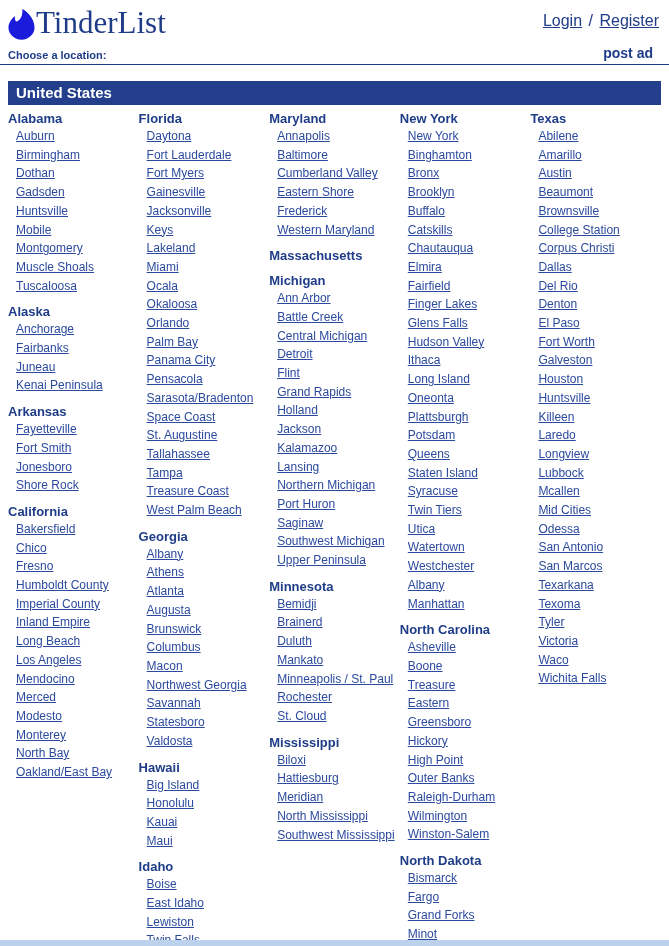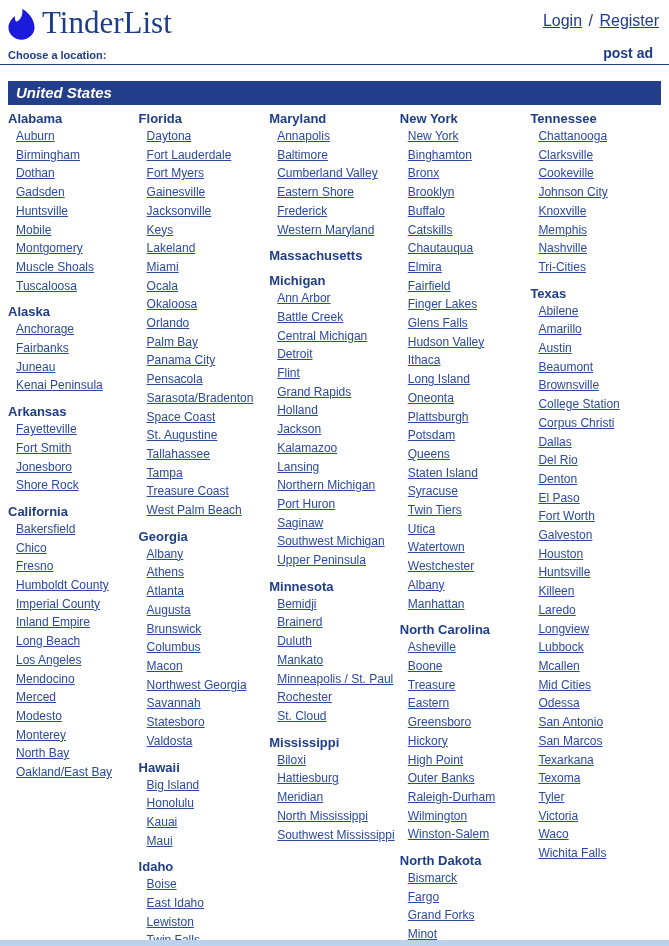--- a/index.html
+++ b/index.html
@@ -3,32 +3,32 @@
 <meta charset="utf-8">
 <style>
   :root{
     --navy:#1e3c87; --link:#2b4a9e; --bar:#233e8b; --flame:#1b1bdb; --strip:#bcd2ec;
   }
   *{box-sizing:border-box; margin:0; padding:0;}
   html,body{width:669px; height:946px; overflow:hidden; background:#fff;
     font-family:"Liberation Sans", sans-serif;}
   .page{position:relative; width:669px; height:946px; overflow:hidden;}
   .top{display:flex; justify-content:space-between; align-items:flex-start; padding:5px 8px 0 8px; height:44px;}
-  .logo{display:flex; align-items:center; gap:7px; cursor:pointer; text-decoration:none;justify-content:center;}
+  .logo{display:flex; align-items:center; gap:1px; cursor:pointer; text-decoration:none;justify-content:center;}
   .logo svg{display:block; margin-top:2px;}
   .logo-text{font-family:"Liberation Serif", serif; font-size:31px; color:var(--navy); letter-spacing:0px;}
   .auth{font-size:16px; color:var(--navy); padding-top:7px; padding-right:2px;}
   .auth a{color:var(--navy); text-decoration:underline; cursor:pointer;}
   .auth .sep{text-decoration:none; margin:0 2px;}
   .subbar{display:flex; justify-content:space-between; align-items:flex-end; padding:0 16px 3px 8px; height:20px;}
   .choose{font-size:11px; font-weight:bold; color:var(--navy);}
   .post-ad{font-size:14px; font-weight:bold; color:var(--navy); cursor:pointer;}
   .rule{border:none; border-top:1.5px solid var(--navy); width:669px;}
   .panel{margin:16px 8px 0 8px;}
-  .panel-title{background:var(--bar); color:#fff; font-weight:bold; font-size:15px; height:24px; line-height:24px; padding-left:8px;font-style:italic;}
+  .panel-title{background:var(--bar); color:#fff; font-weight:bold; font-size:15px; height:24px; line-height:24px; padding-left:8px;}
   .columns{display:flex; padding-top:6px;}
   .column{width:130.6px; flex:0 0 130.6px;}
   .state-group{margin-bottom:9px;}
   .state-name{font-size:13px; font-weight:bold; color:var(--navy); line-height:16px;}
   .city-list{padding-left:8px;}
   .city-link{display:block; font-size:12px; line-height:18.7px; color:var(--link); text-decoration:underline; cursor:pointer; white-space:nowrap;}
   .footer-strip{position:absolute; left:0; bottom:0; width:669px; height:6px; background:var(--strip);}
 </style>
 </head>
 <body>
@@ -282,33 +282,20 @@
             <div class="state-name">North Dakota</div>
             <div class="city-list">
               <a class="city-link">Bismarck</a>
               <a class="city-link">Fargo</a>
               <a class="city-link">Grand Forks</a>
               <a class="city-link">Minot</a>
             </div>
           </div>
         </div>
         <div class="column">
-          <div class="state-group">
-            <div class="state-name">Tennessee</div>
-            <div class="city-list">
-              <a class="city-link">Chattanooga</a>
-              <a class="city-link">Clarksville</a>
-              <a class="city-link">Cookeville</a>
-              <a class="city-link">Johnson City</a>
-              <a class="city-link">Knoxville</a>
-              <a class="city-link">Memphis</a>
-              <a class="city-link">Nashville</a>
-              <a class="city-link">Tri-Cities</a>
-            </div>
-          </div>
           <div class="state-group">
             <div class="state-name">Texas</div>
             <div class="city-list">
               <a class="city-link">Abilene</a>
               <a class="city-link">Amarillo</a>
               <a class="city-link">Austin</a>
               <a class="city-link">Beaumont</a>
               <a class="city-link">Brownsville</a>
               <a class="city-link">College Station</a>
               <a class="city-link">Corpus Christi</a>

